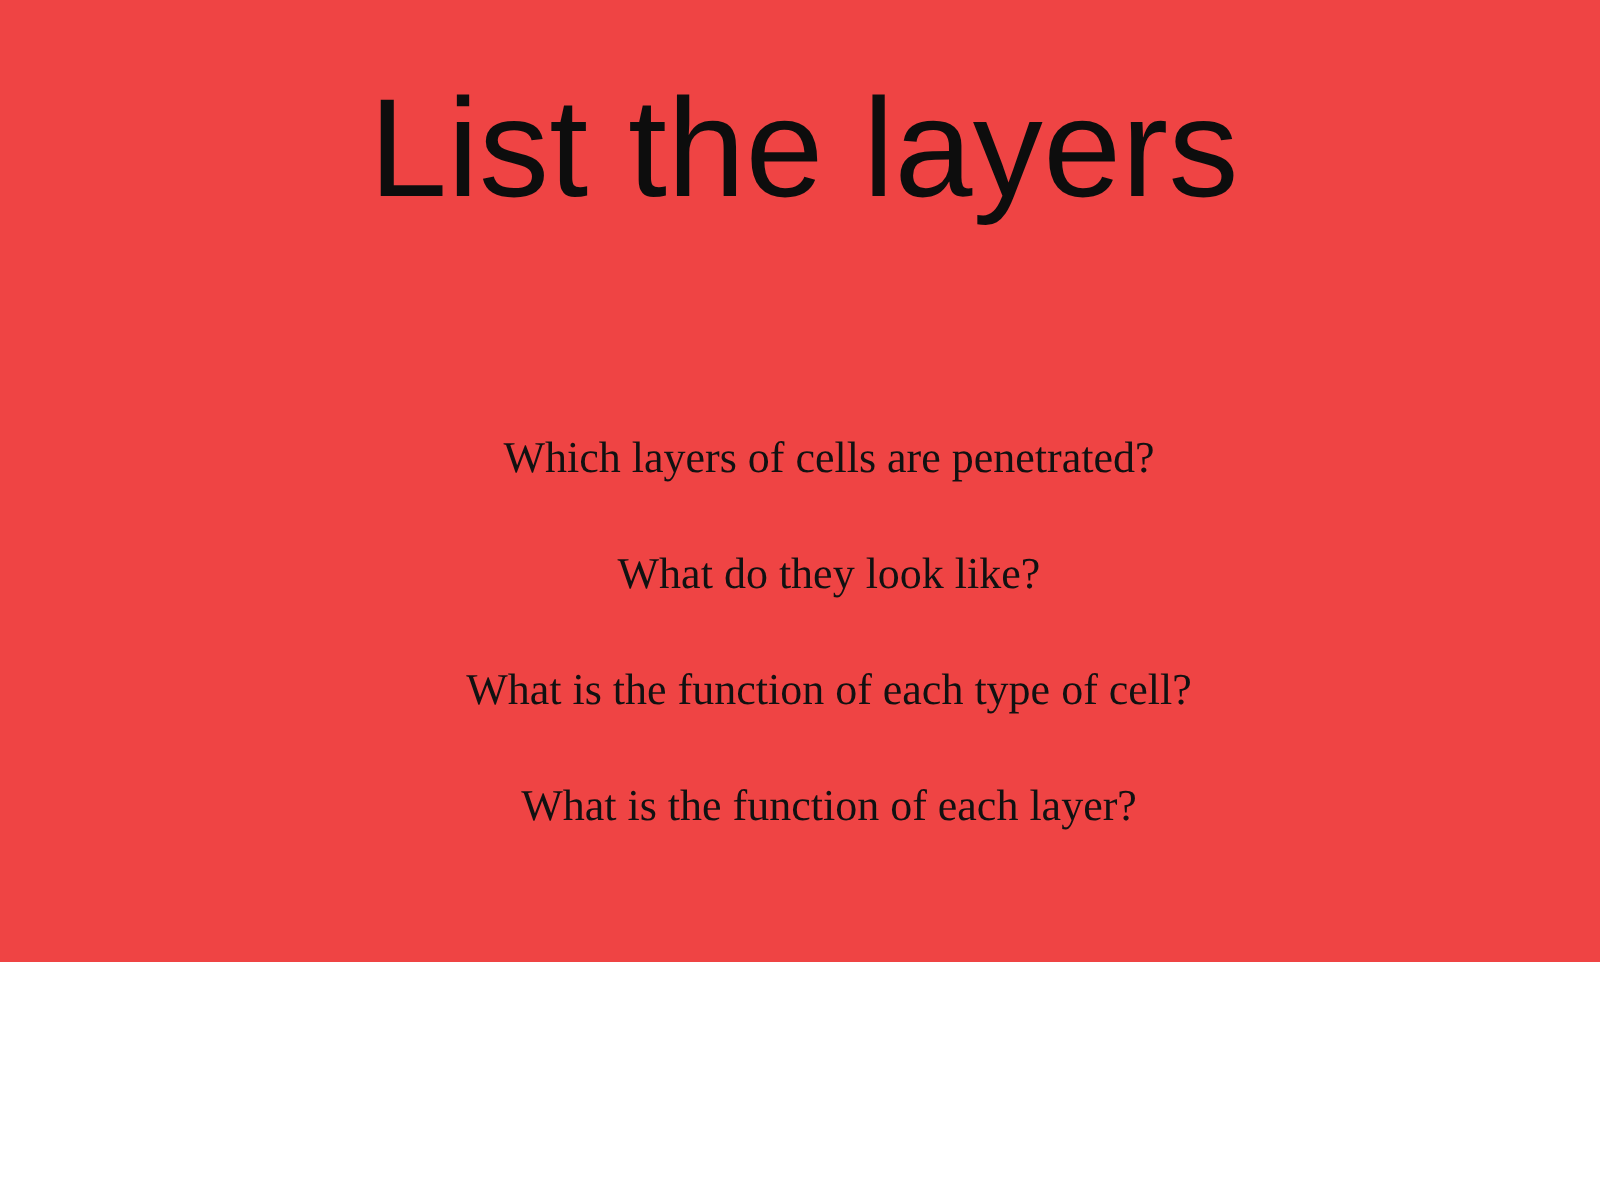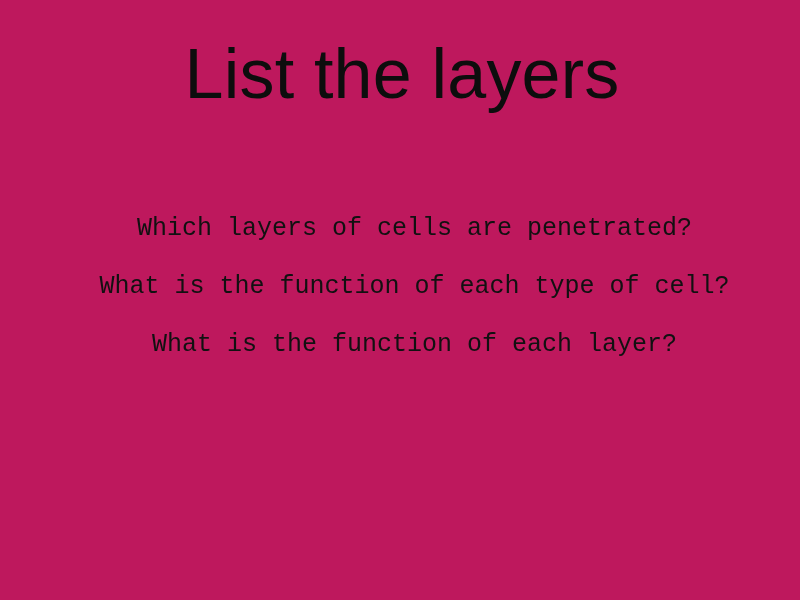--- a/index.html
+++ b/index.html
@@ -9,22 +9,22 @@
   body {
     width: 800px;
     height: 600px;
     background: #ffffff;
     overflow: hidden;
   }
 
   .slide {
     position: relative;
     width: 800px;
-    height: 600px;
-    background: #be185d;
+    height: 481px;
+    background: #ef4444;
     box-sizing: border-box;
   }
 
   .slide-title {
     position: absolute;
     left: 0;
     top: 34px;
     width: 804px;
     text-align: center;
     font-family: "Liberation Sans", sans-serif;
@@ -38,36 +38,37 @@
 
   .slide-body {
     position: absolute;
     left: 0;
     top: 200px;
     width: 801px;
     text-align: center;
   }
 
   .body-line {
-    font-family: Liberation Mono, monospace;
-    font-size: 25px;
+    font-family: Liberation Serif, serif;
+    font-size: 22px;
     font-weight: 400;
     line-height: 58px;
     color: #111111;
     white-space: pre;
     text-align: center;
     margin-left: 28px;
   }
 </style>
 </head>
 <body>
 
 <div class="slide">
 
   <div class="slide-title">List the layers</div>
 
   <div class="slide-body">
     <div class="body-line">Which layers of cells are penetrated?</div>
+    <div class="body-line">What do they look like?</div>
     <div class="body-line">What is the function of each type of cell?</div>
     <div class="body-line">What is the function of each layer?</div>
   </div>
 
 </div>
 
 </body></html>

